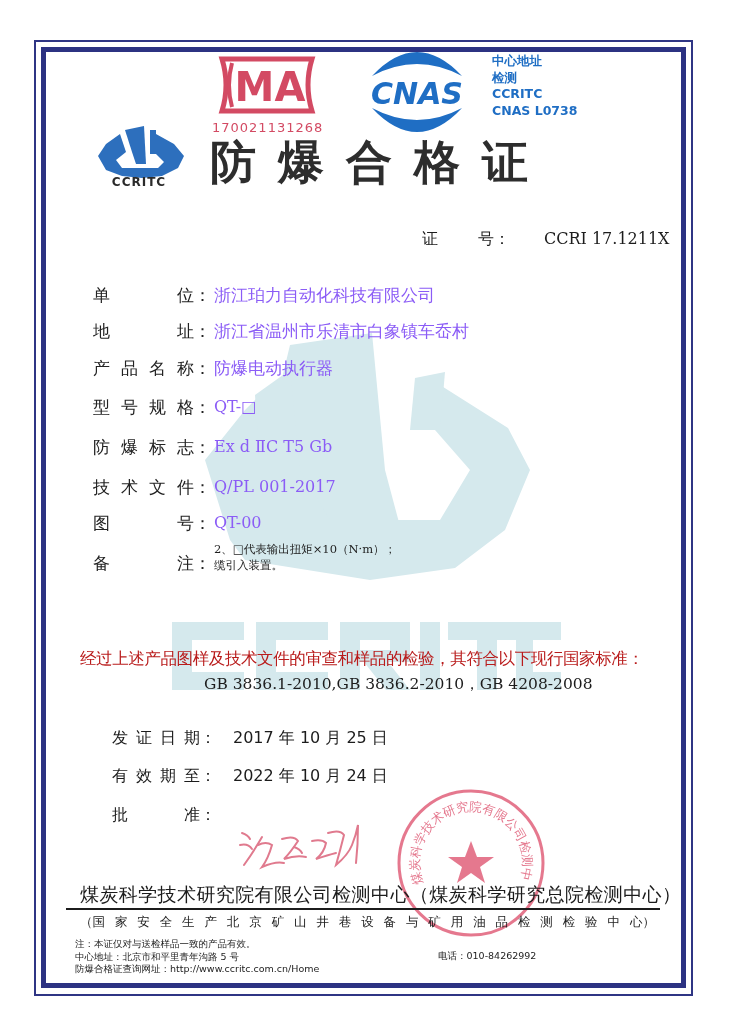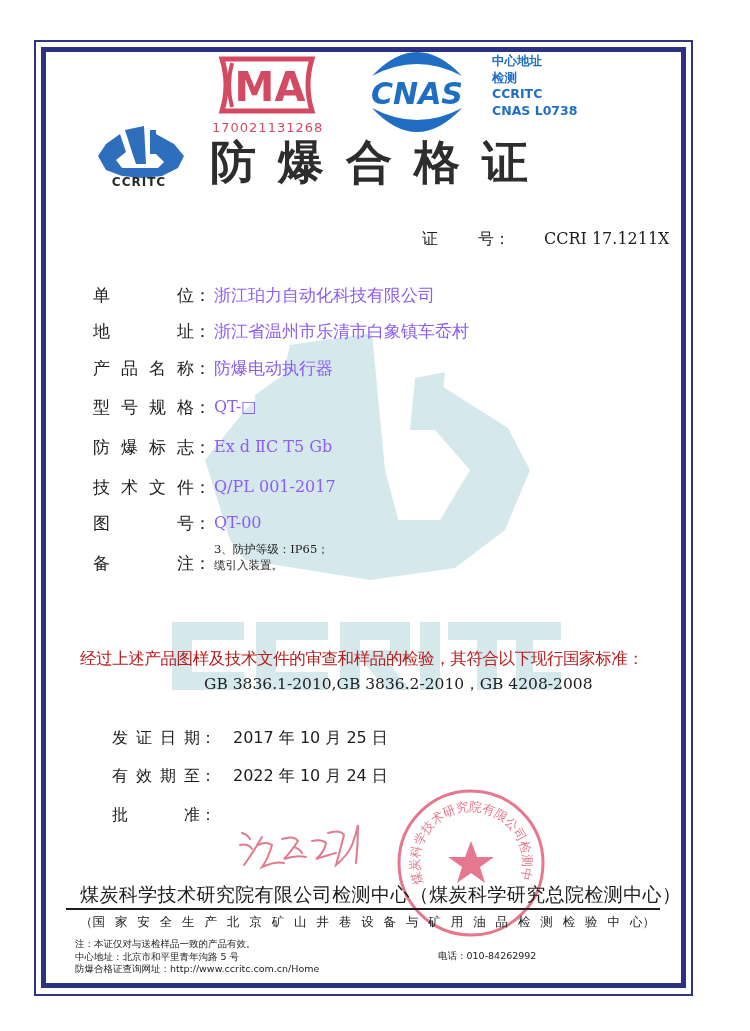--- a/index.html
+++ b/index.html
@@ -192,21 +192,21 @@
   <span>图</span>
   <span>号：</span>
 </div>
 <div class="abs field-value" style="top:513px">QT-00</div>
 
 <div class="abs field-label" style="top:552px">
   <span>备</span>
   <span>注：</span>
 </div>
 <div class="abs notes">
-  <div>3、防护等级：IP65；</div>
+  <div>2、□代表输出扭矩×10（N·m）；</div>
   <div>缆引入装置。</div>
 </div>
 
 <div class="abs standards-intro">经过上述产品图样及技术文件的审查和样品的检验，其符合以下现行国家标准：</div>
 <div class="abs standards-list">GB 3836.1-2010,GB 3836.2-2010，GB 4208-2008</div>
 
 <div class="abs date-label" style="top:728px">
   <span>发</span>
   <span>证</span>
   <span>日</span>

